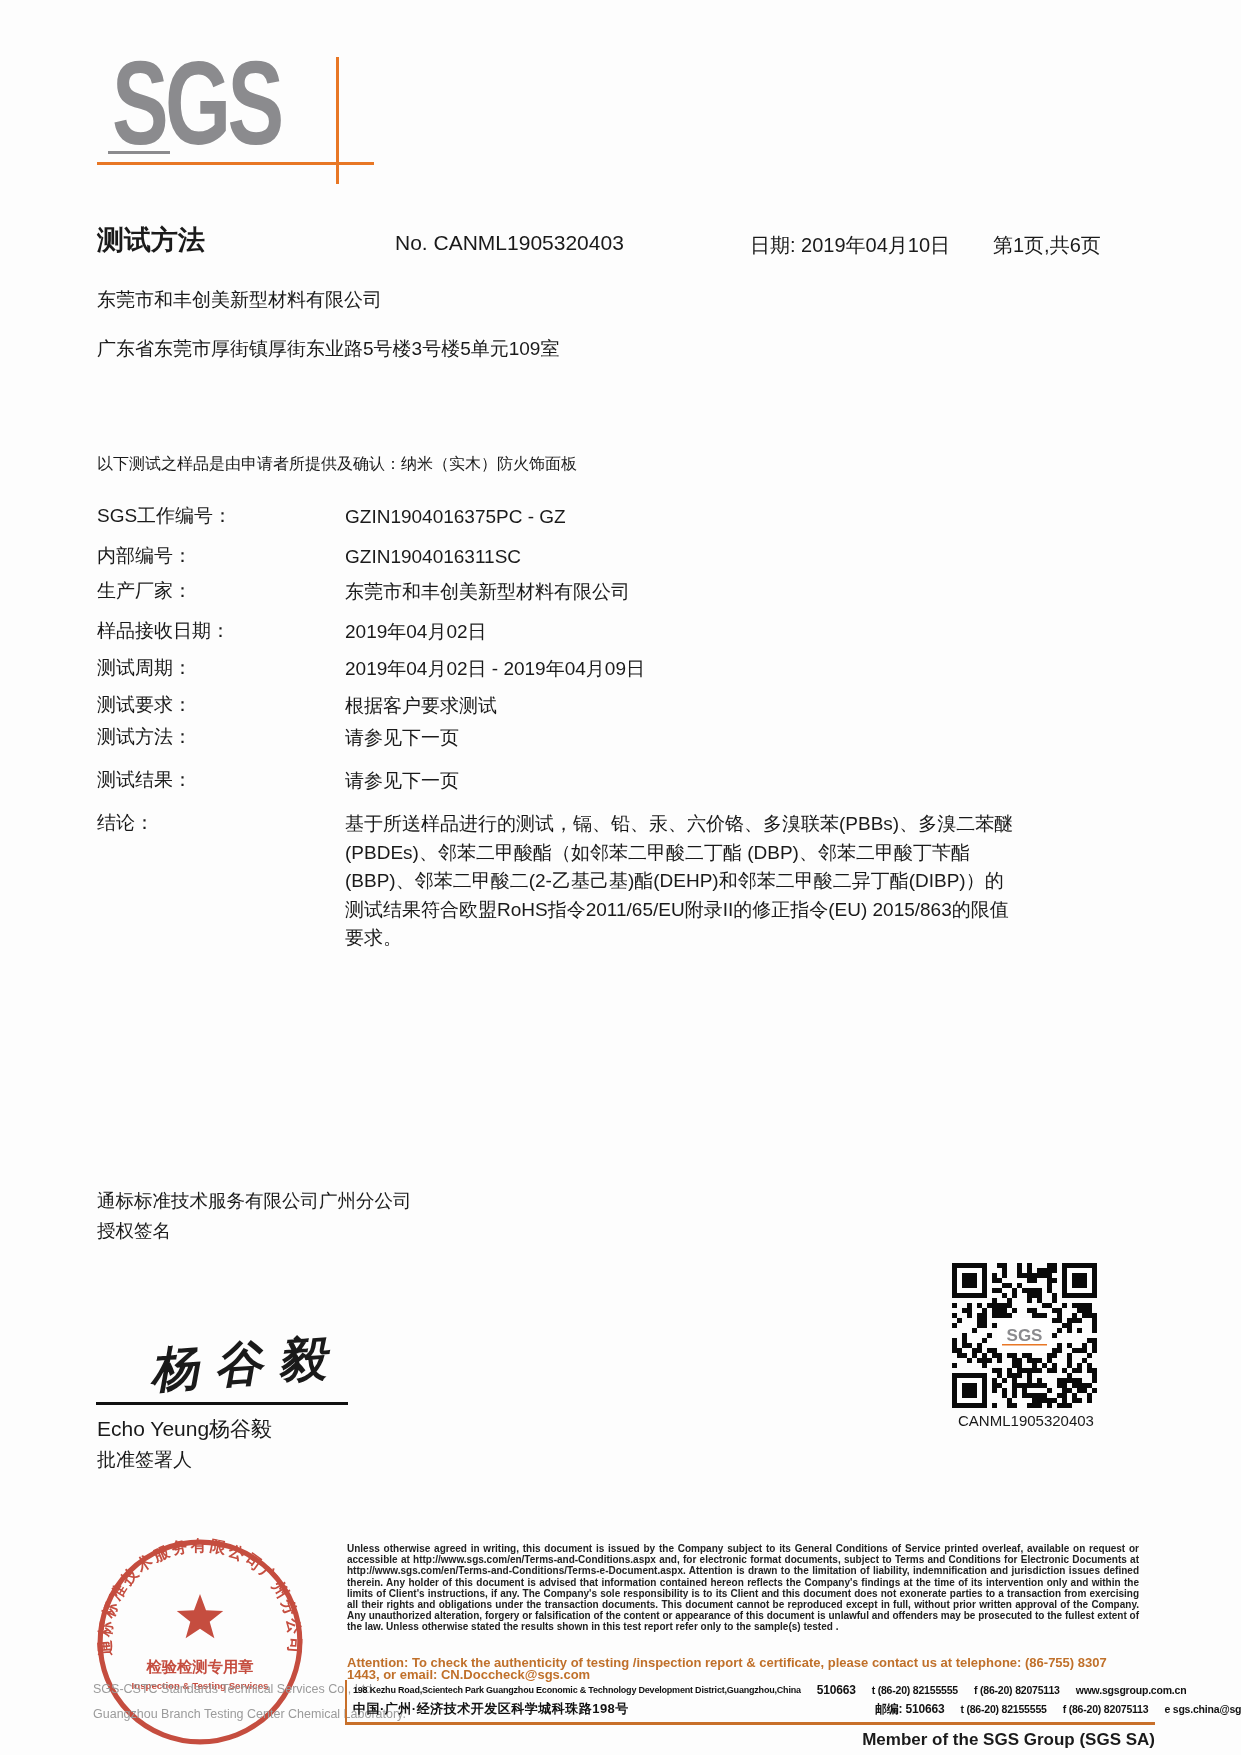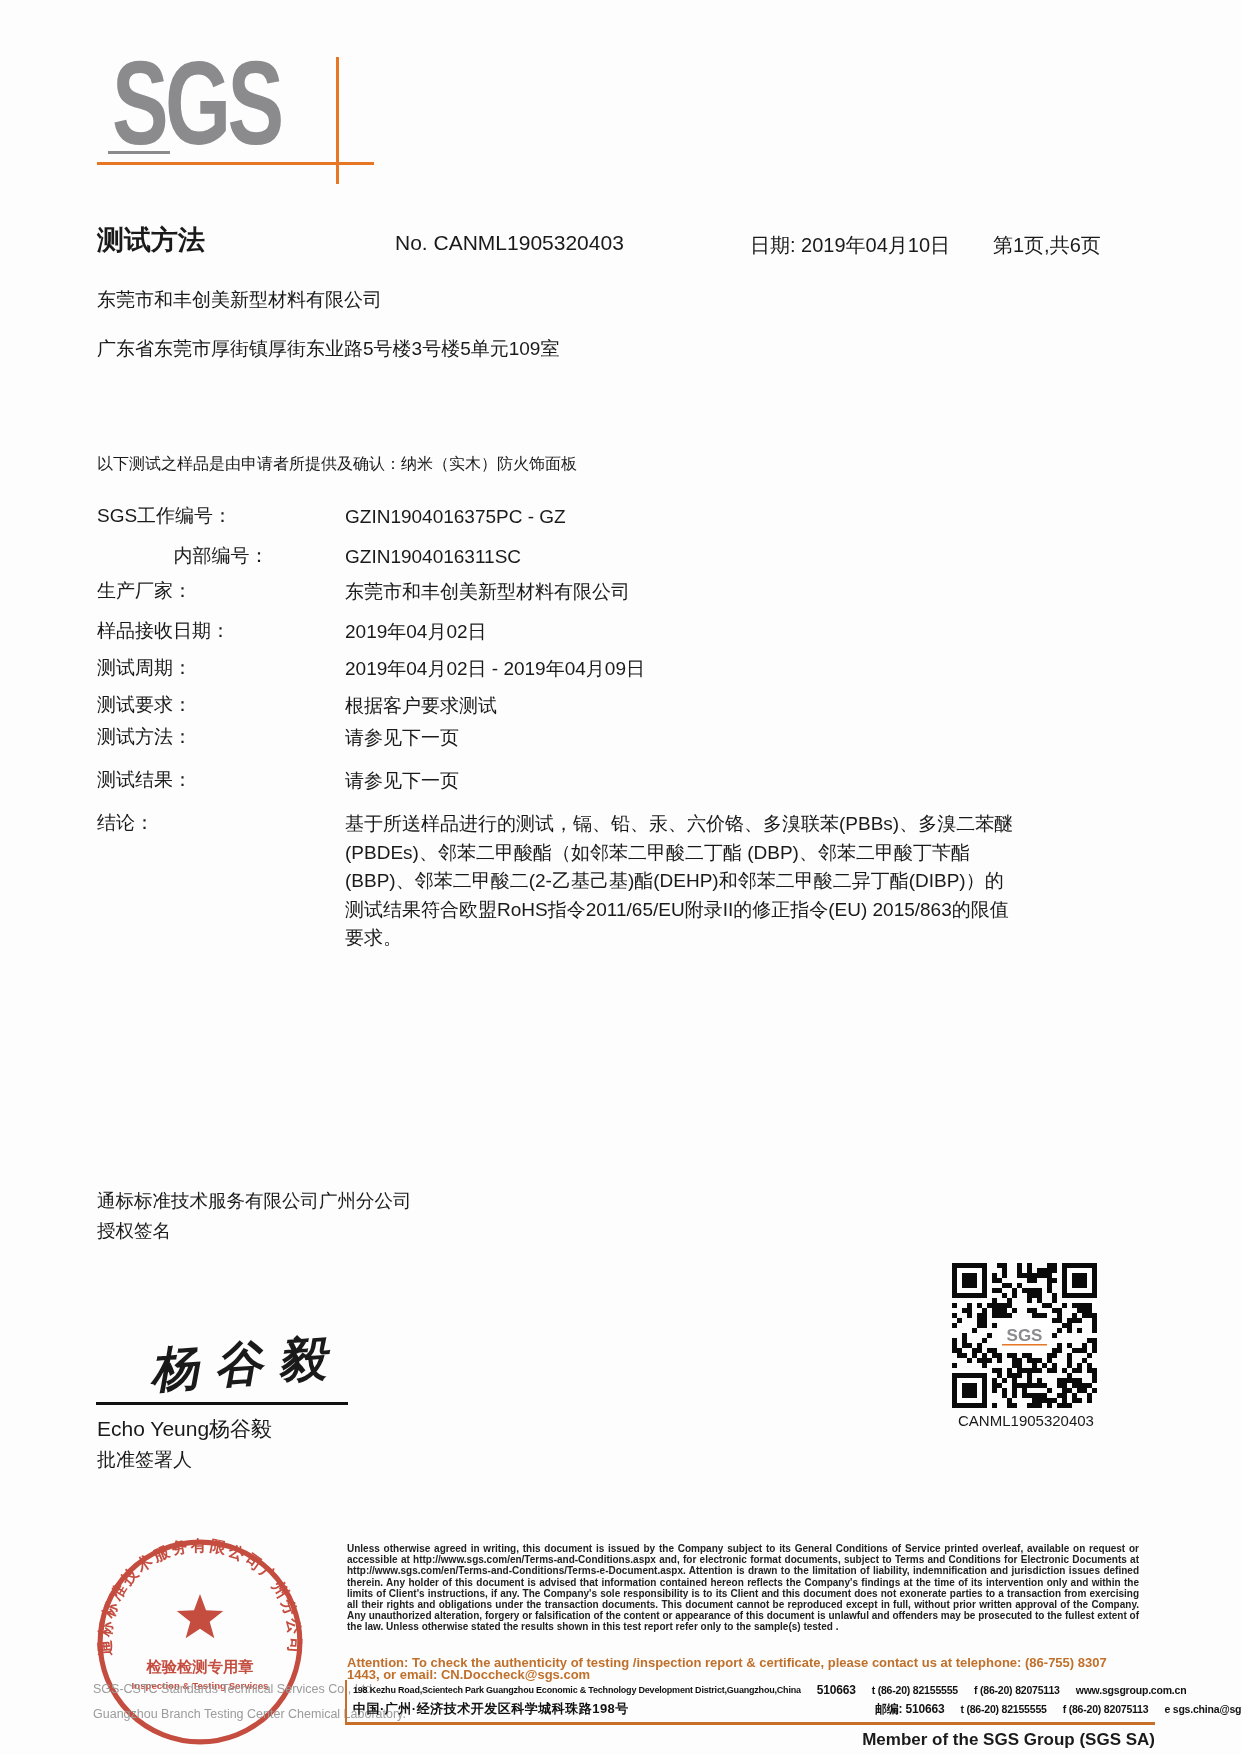--- a/index.html
+++ b/index.html
@@ -83,21 +83,21 @@
 
   <div class="abs applicant-company">东莞市和丰创美新型材料有限公司</div>
   <div class="abs applicant-address">广东省东莞市厚街镇厚街东业路5号楼3号楼5单元109室</div>
   <div class="abs statement">以下测试之样品是由申请者所提供及确认：纳米（实木）防火饰面板</div>
 
   <div id="fields">
     <div class="frow" style="top: 503px;">
       <span class="flabel">SGS工作编号：</span><span class="fvalue">GZIN1904016375PC - GZ</span>
     </div>
 
-    <div class="frow" style="top: 543px; text-align: center;">
+    <div class="frow" style="top: 543px;">
       <span class="flabel">内部编号：</span><span class="fvalue">GZIN1904016311SC</span>
     </div>
 
     <div class="frow" style="top: 578px;">
       <span class="flabel">生产厂家：</span><span class="fvalue">东莞市和丰创美新型材料有限公司</span>
     </div>
 
     <div class="frow" style="top: 618px;">
       <span class="flabel">样品接收日期：</span><span class="fvalue">2019年04月02日</span>
     </div>

